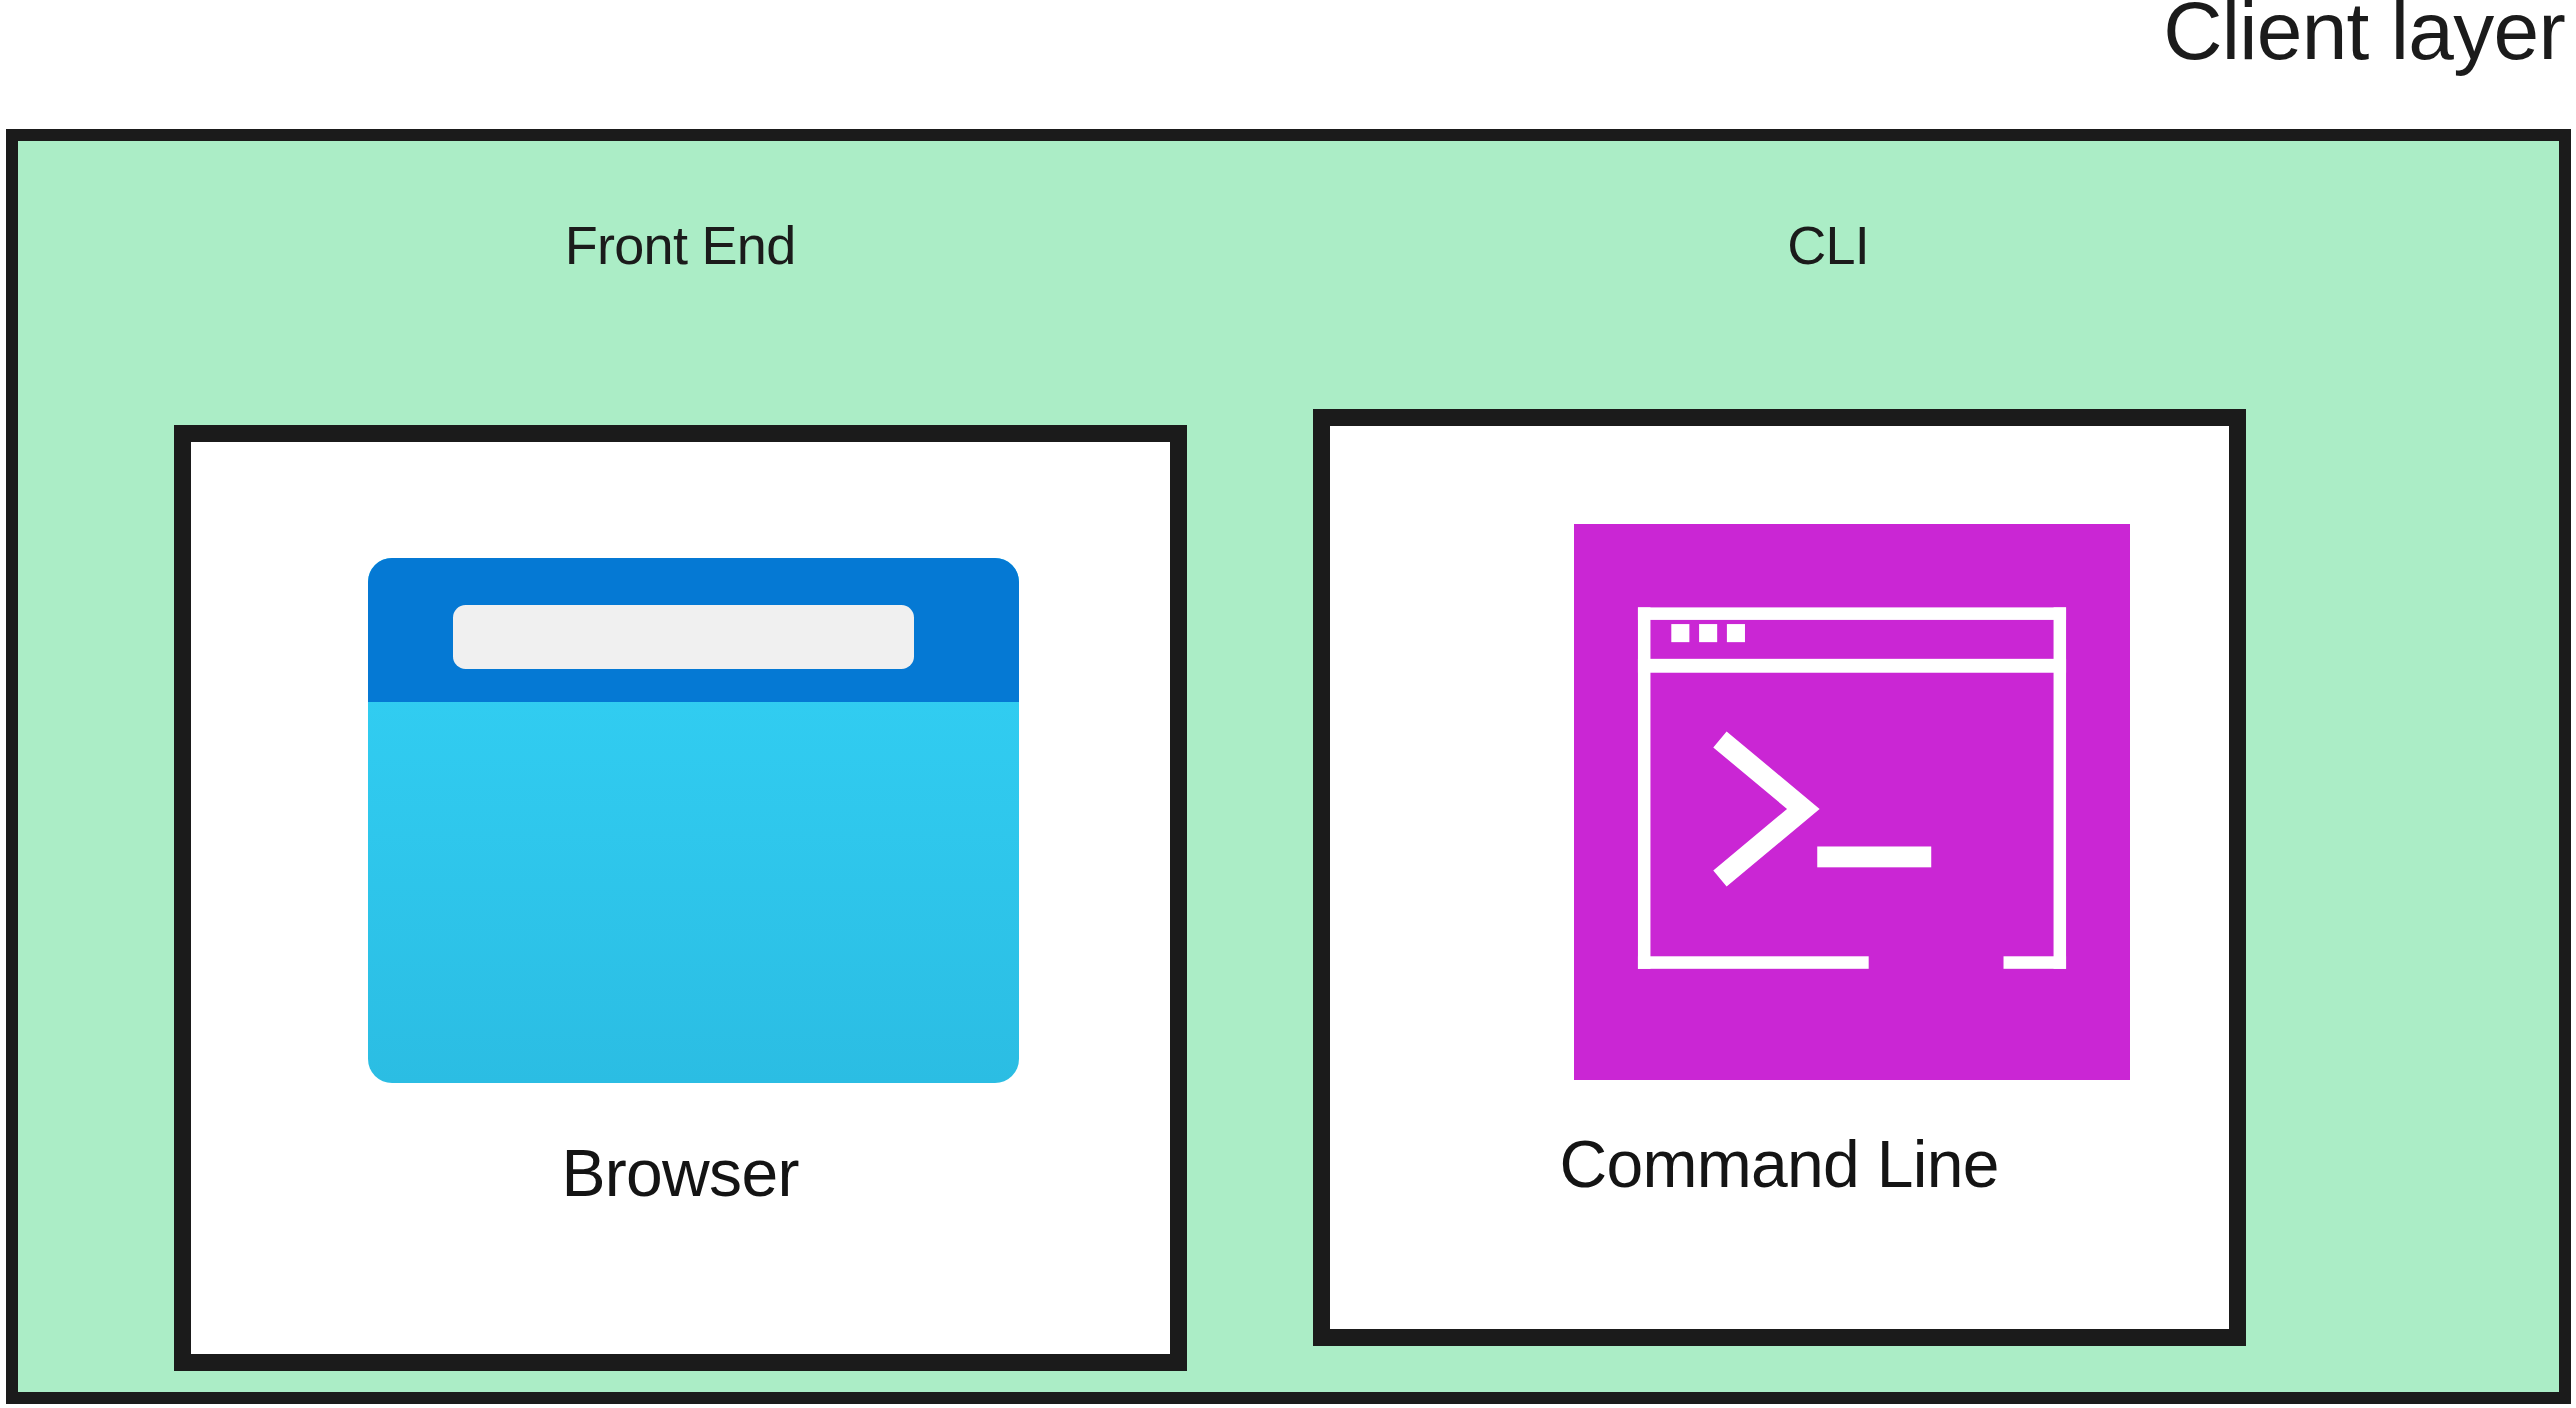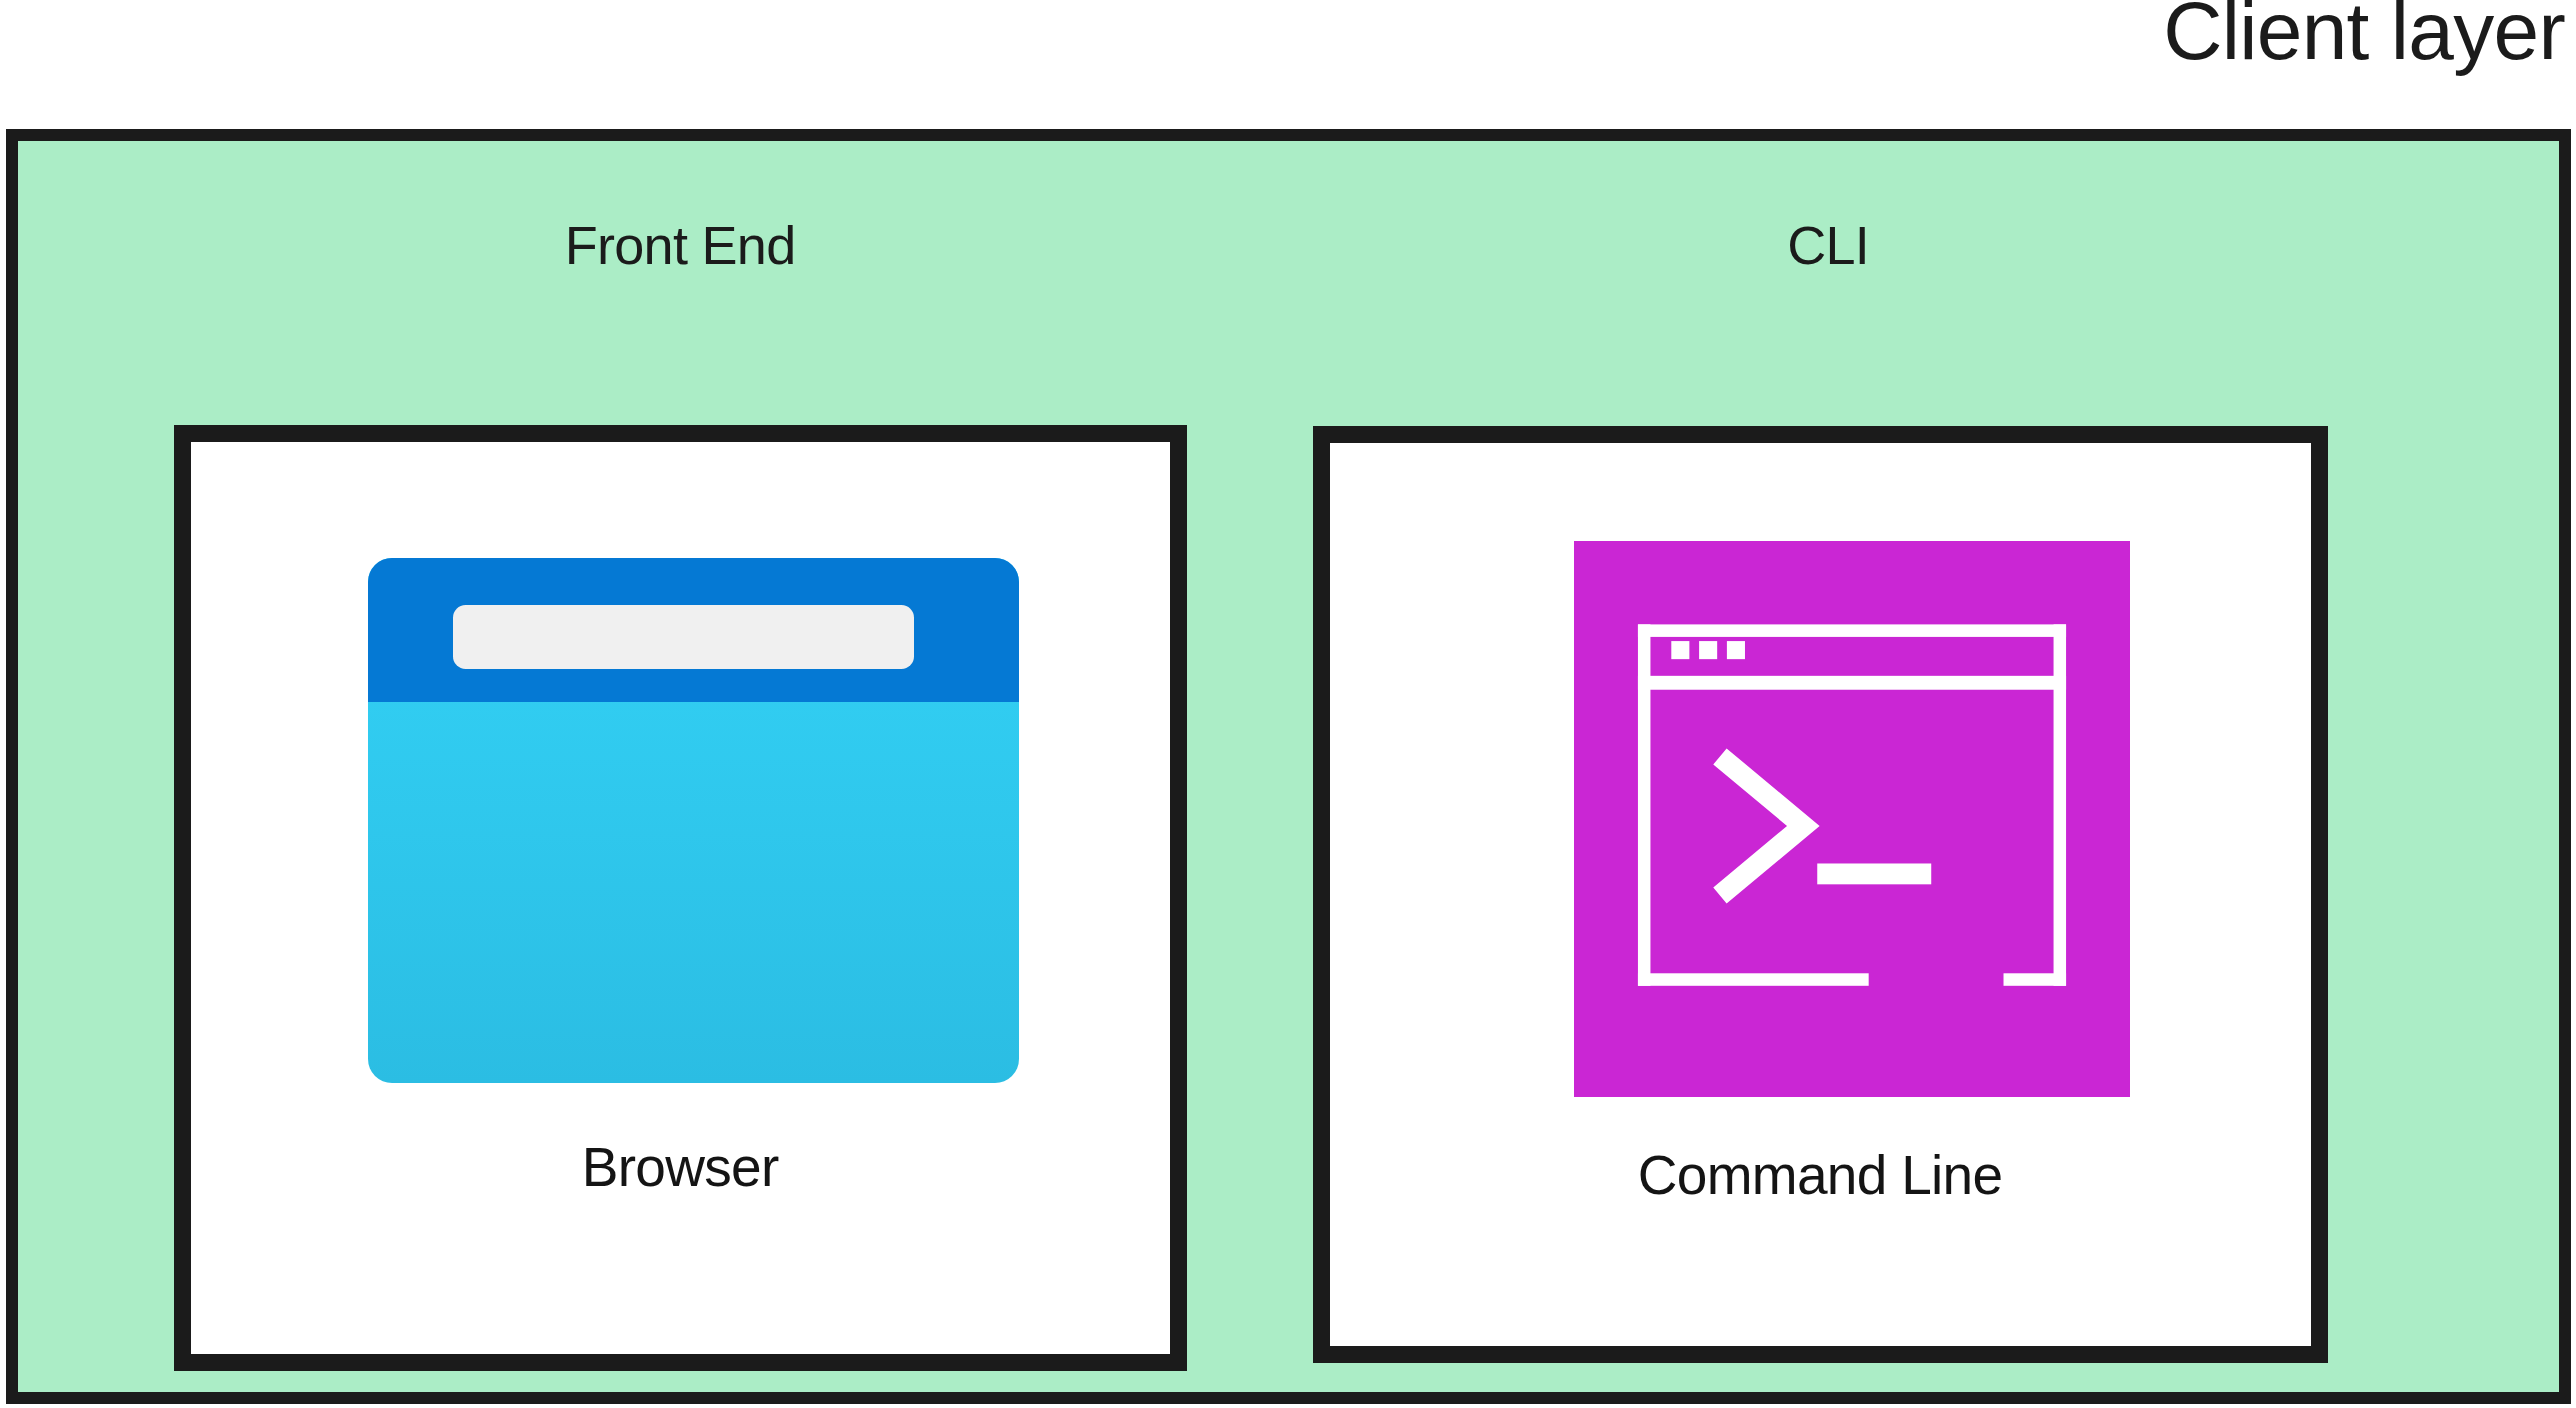--- a/index.html
+++ b/index.html
@@ -80,36 +80,36 @@
 
   #group-cli {
     left: 1295px;
     top: 77px;
     width: 1015px;
     height: 873px;
     padding-left: 16px;
   }
   #group-cli .card {
     left: 0;
-    top: 208px;
-    width: 1015px;
+    top: 191px;
+    width: 933px;
     height: 937px;
   }
 
   
   .card-inner {
     position: absolute;
     inset: 0;
   }
   .item-caption {
     position: absolute;
     left: 0;
     width: 100%;
     text-align: center;
-    font-size: 55px;
+    font-size: 66px;
     line-height: 1;
     color: #141414;
     letter-spacing: -0.7px;
     white-space: nowrap;
   }
 
   
   #browser-icon {
     position: absolute;
     left: 177px;

